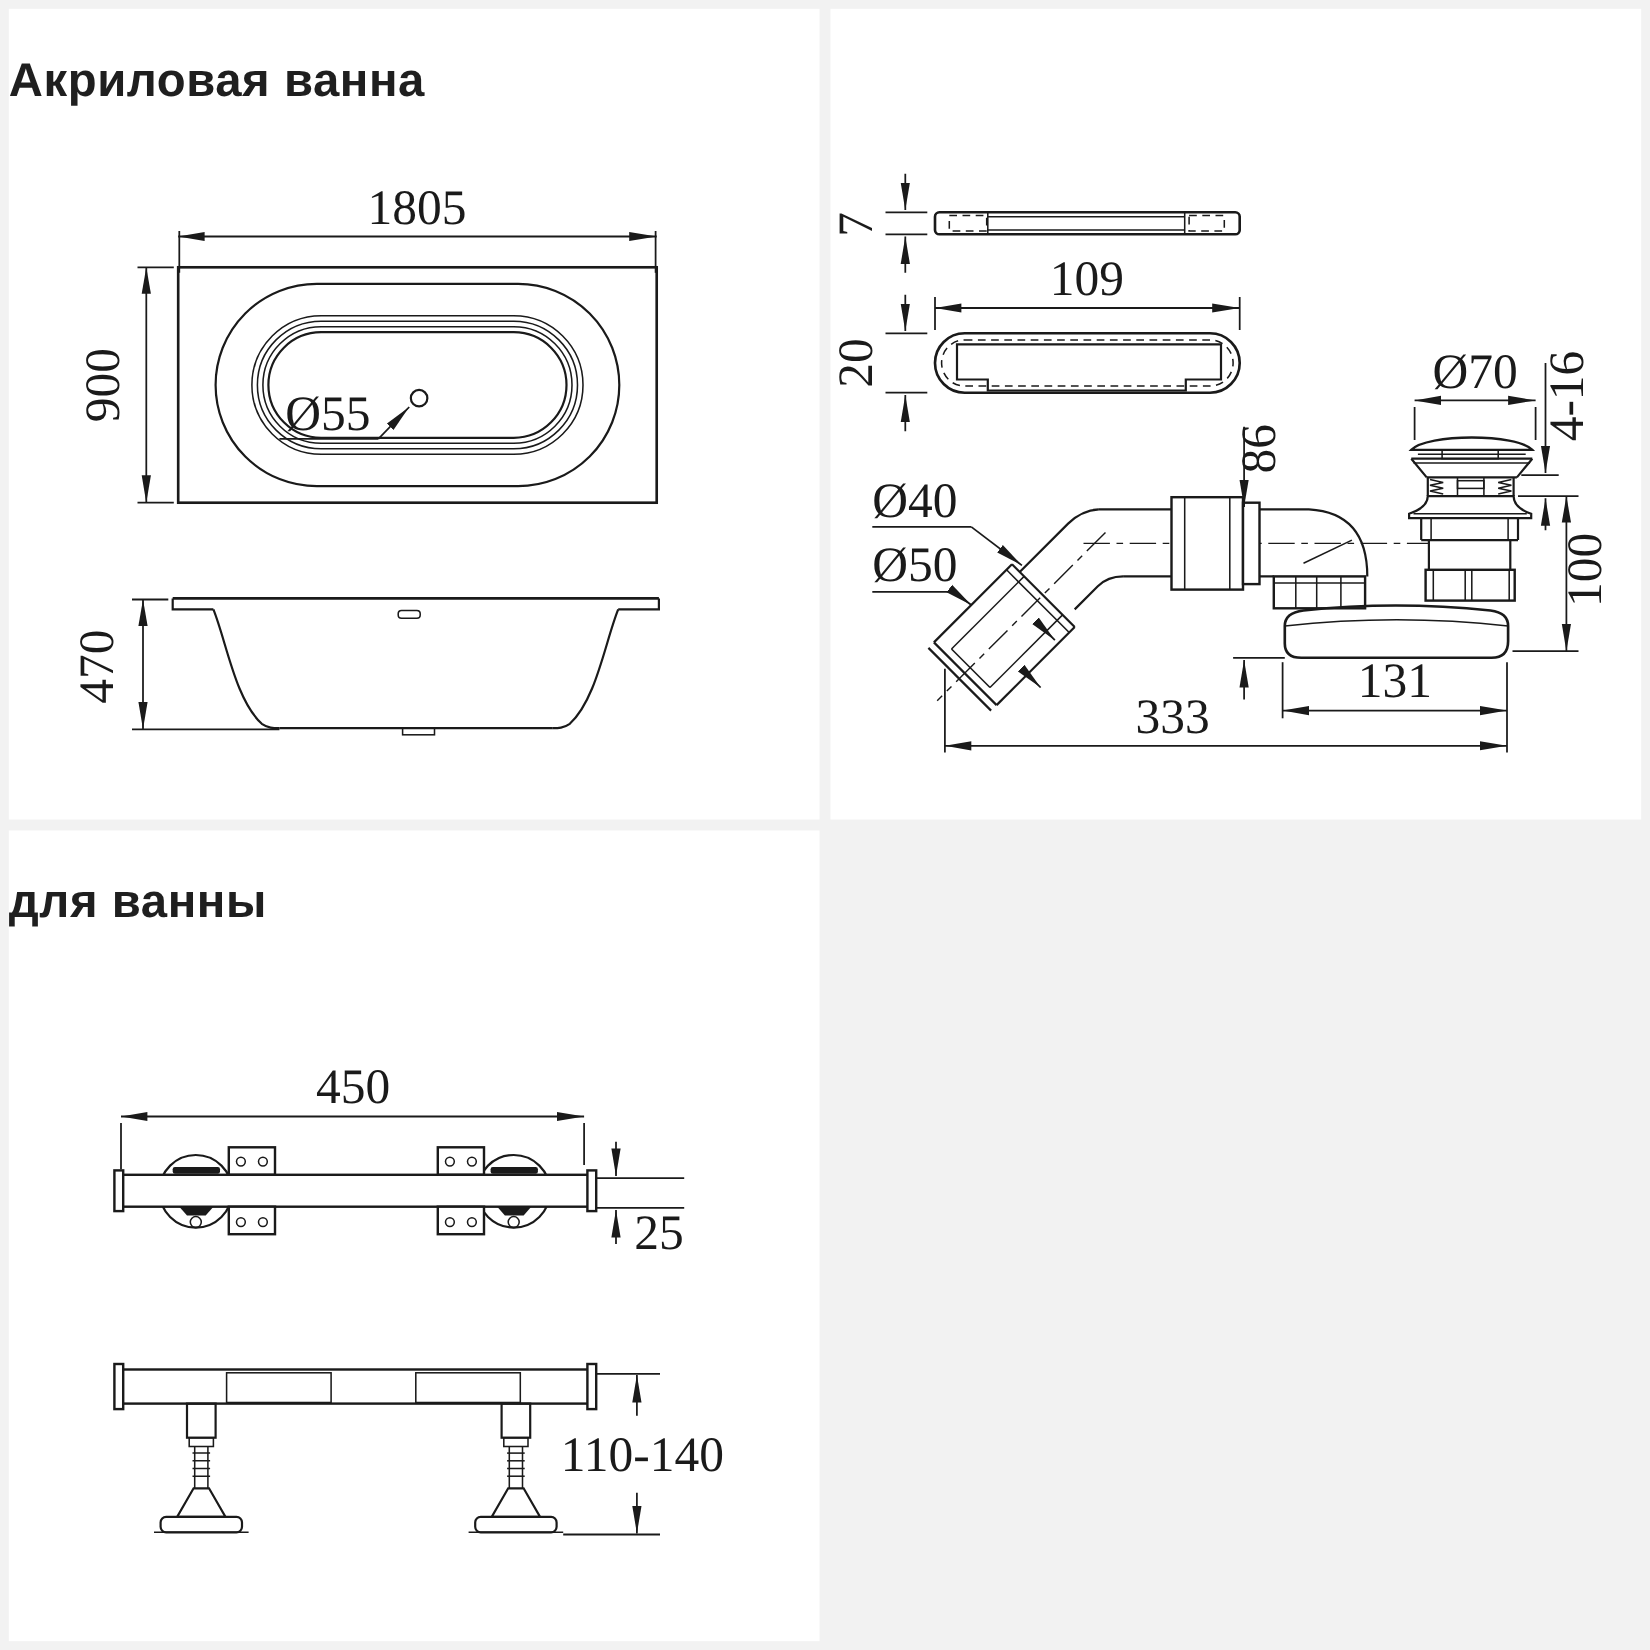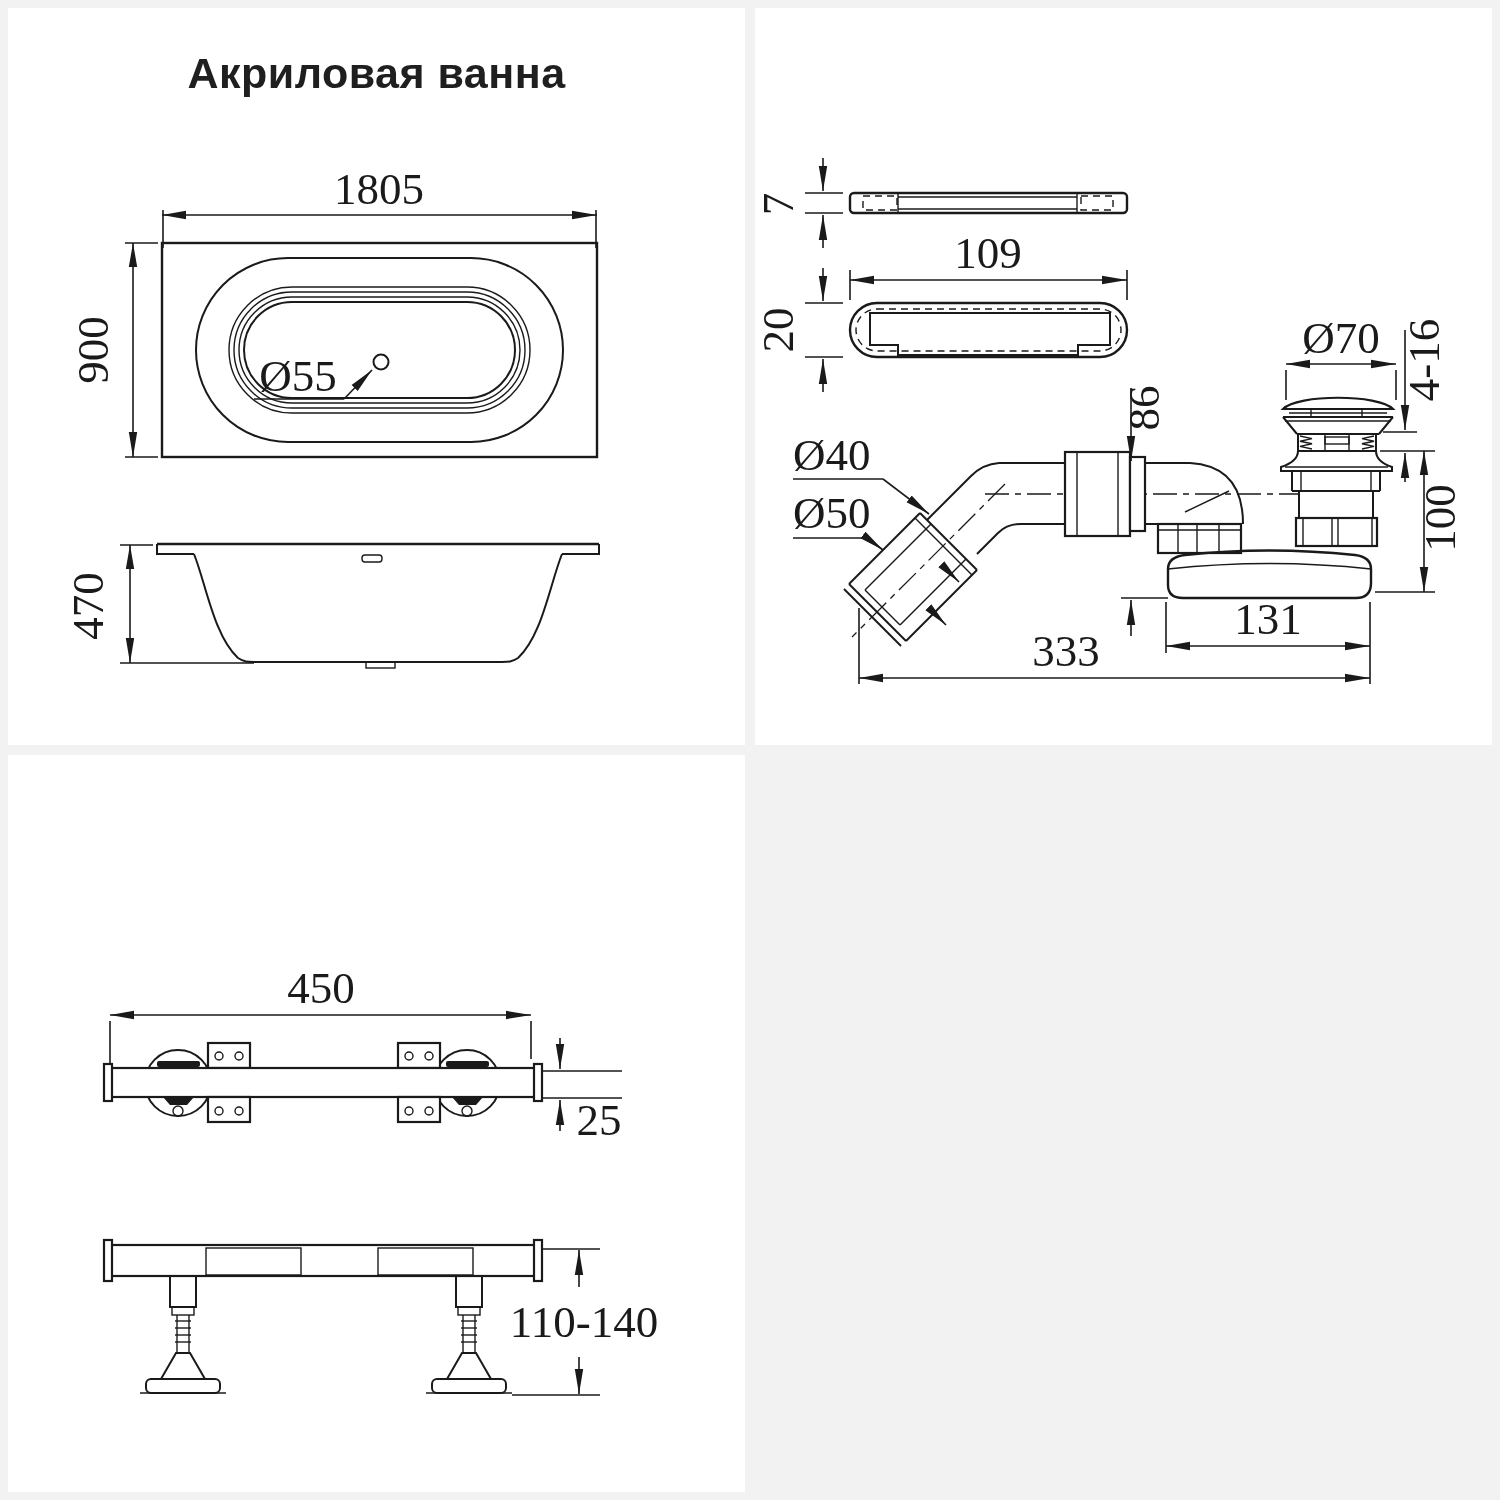--- a/index.html
+++ b/index.html
@@ -2,21 +2,21 @@
 <html><head>
 <meta charset="utf-8">
 <style>
   html,body{margin:0;padding:0;}
   #stage{position:relative;width:1500px;height:1500px;background:#f2f2f2;overflow:hidden;
          font-family:"Liberation Sans",sans-serif;}
   .panel{position:absolute;background:#ffffff;}
   #panel-bathtub{left:8px;top:8px;width:737px;height:737px;}
   #panel-drain{left:755px;top:8px;width:737px;height:737px;}
   #panel-legs{left:8px;top:755px;width:737px;height:737px;}
-  .panel-title{position:absolute;left:0;top:38px;width:100%;text-align:center;
+  .panel-title{position:absolute;left:0;top:38px;width:100%;text-align:left;
                font-size:43px;font-weight:700;color:#1f1f1f;letter-spacing:.5px;line-height:54px;}
   .panel svg{position:absolute;left:0;top:0;}
   
   .o2{stroke:#1a1a1a;stroke-width:2.4;fill:none;}
   .o {stroke:#1a1a1a;stroke-width:2;fill:none;}
   .ow{stroke:#1a1a1a;stroke-width:2.2;fill:#ffffff;}
   .t {stroke:#1a1a1a;stroke-width:1.4;fill:none;}
   .d {stroke:#1a1a1a;stroke-width:1.6;fill:none;}
   .dash{stroke:#1a1a1a;stroke-width:1.4;fill:none;stroke-dasharray:7 5;}
   .cl{stroke:#1a1a1a;stroke-width:1.3;fill:none;stroke-dasharray:24 6 6 6;}
@@ -223,20 +223,21 @@
 
         <line class="d" x1="104" y1="600" x2="104" y2="676"></line>
         <line class="d" x1="104" y1="670" x2="615" y2="670" marker-start="url(#mS)" marker-end="url(#mE)"></line>
         <text x="311" y="658" text-anchor="middle">333</text>
       </g>
     </svg>
   </div>
 
   <div class="panel" id="panel-legs">
     <div class="panel-title">
+      <div>для ванны</div>
     </div>
     <svg width="737" height="737" viewBox="0 0 737 737">
 
       <g>
 
         <line class="d" x1="102" y1="260" x2="523" y2="260" marker-start="url(#mS)" marker-end="url(#mE)"></line>
         <line class="d" x1="102" y1="266" x2="102" y2="308"></line>
         <line class="d" x1="523" y1="266" x2="523" y2="304"></line>
         <text x="313" y="248" text-anchor="middle">450</text>
 

